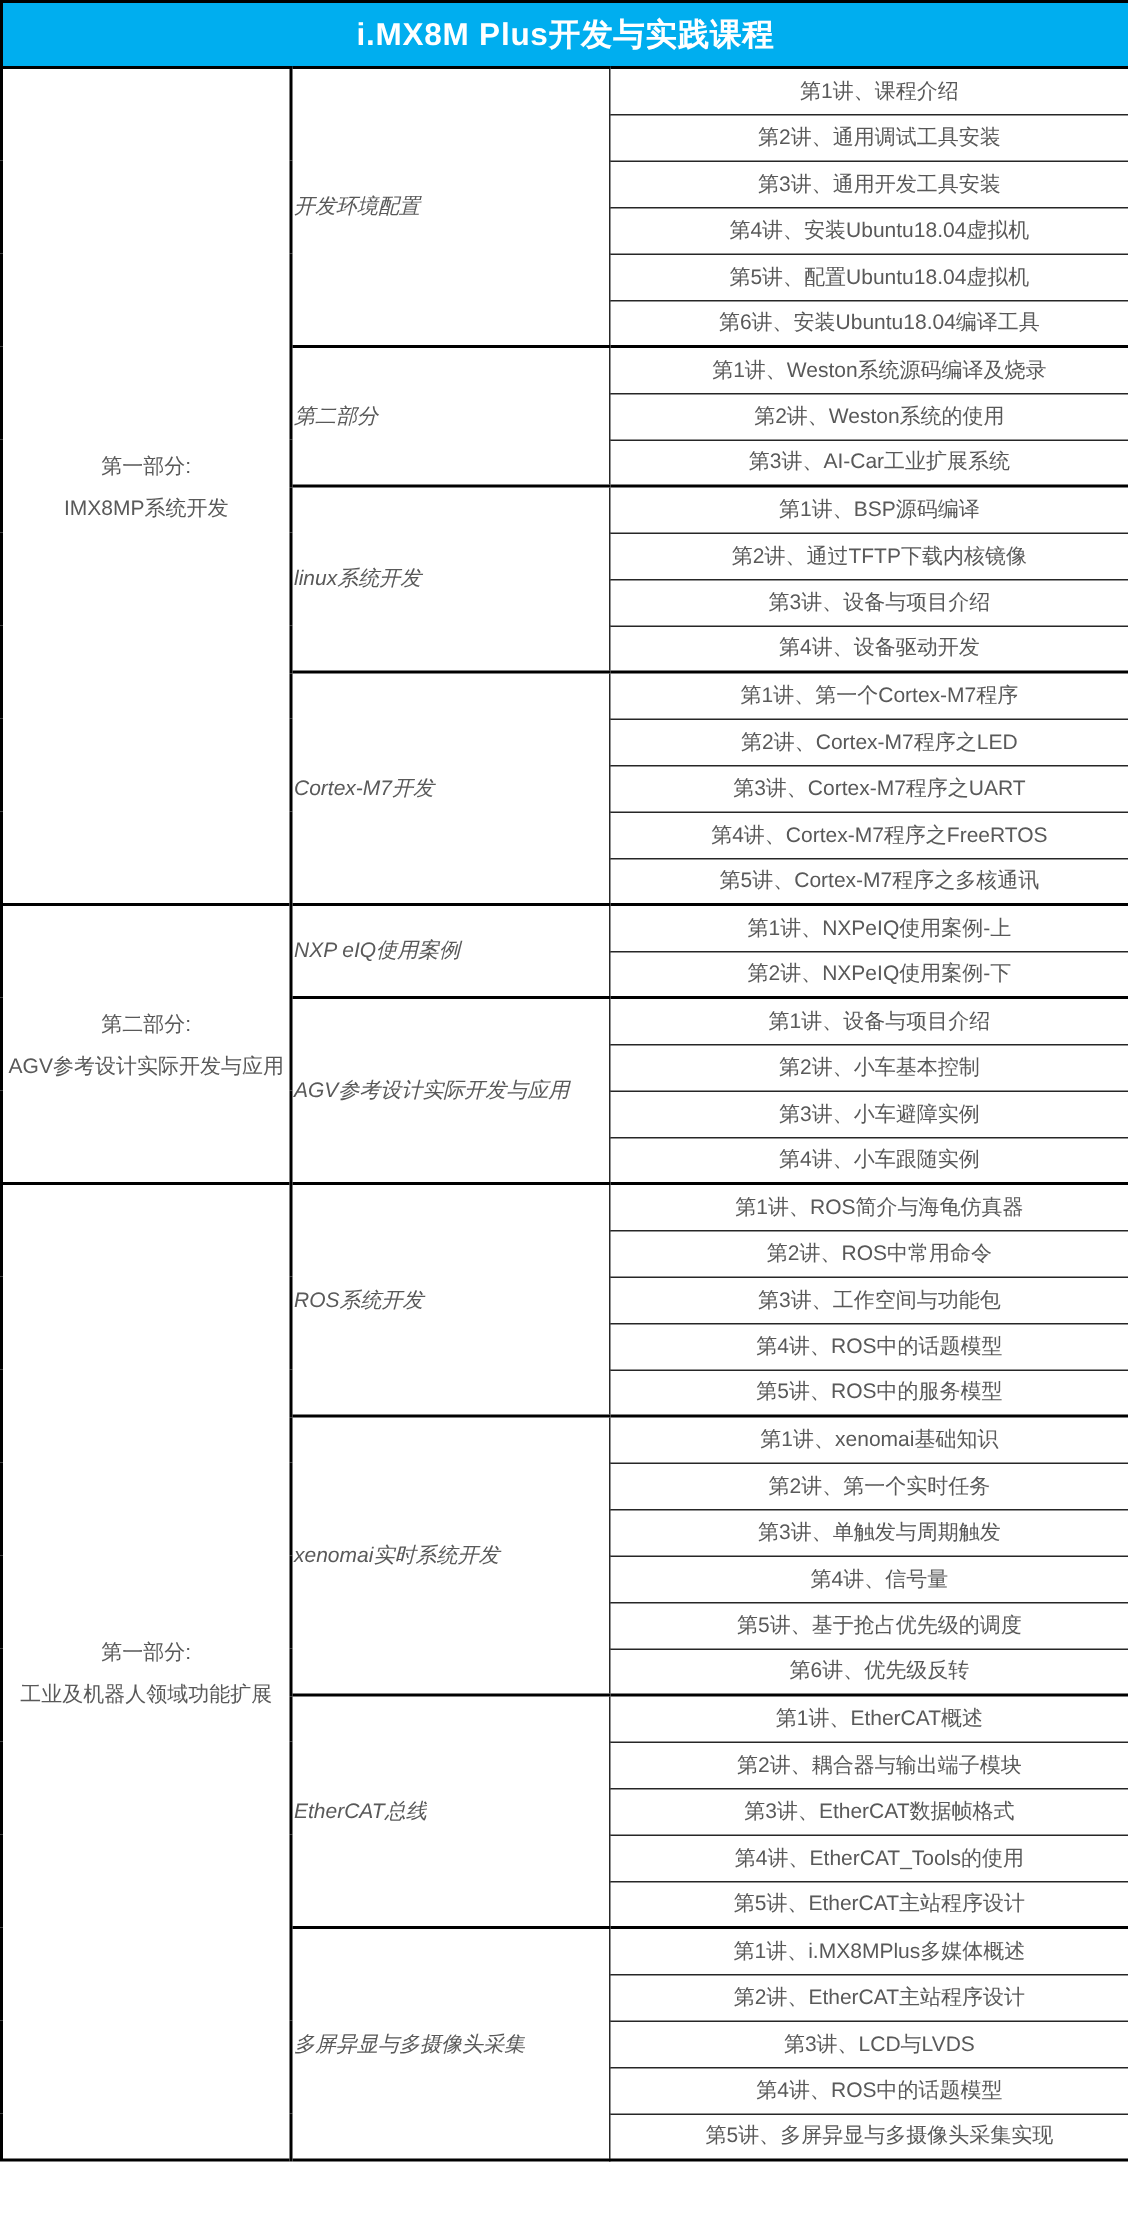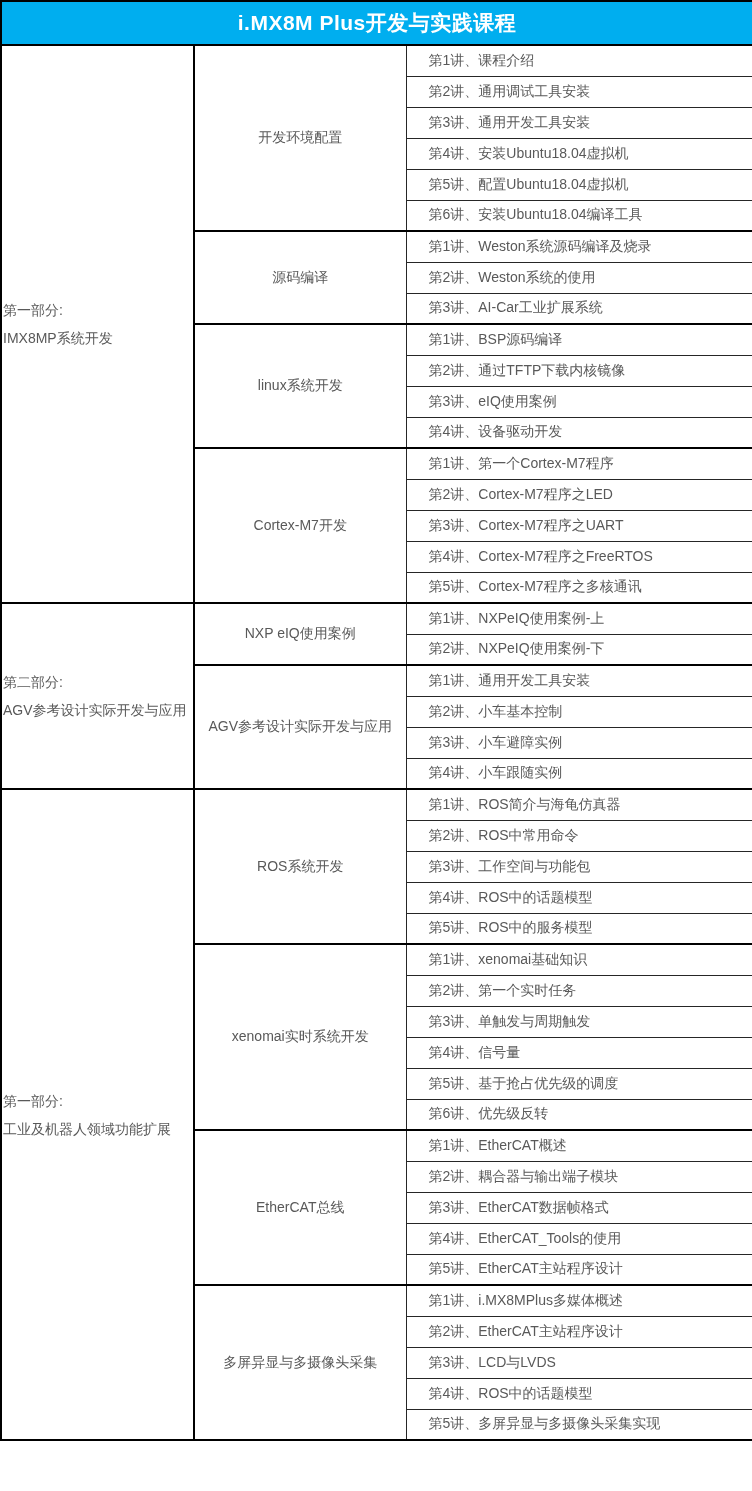--- a/index.html
+++ b/index.html
@@ -33,30 +33,30 @@
     border:1px solid var(--border-thick);
     letter-spacing:0.5px;
   }
   td{
     color:var(--body-text);
     font-size:14px;
     vertical-align:middle;
     overflow:hidden;white-space:nowrap;
   }
   td.part{
-    text-align:left;
+    text-align:center;
     line-height:2.0;
   }
   td.section{
-    text-align:center;
+    font-style:italic;
   }
   td.lecture{
     height:31px;
     padding:0 8px 0 22px;
-    text-align:left;
+    text-align:center;
   }
   
   tr.sec-start td{border-top:2px solid var(--border-thick);}
   td.part,td.section{border-left:2px solid var(--border-thick);border-right:1px solid var(--border-thin);}
 </style>
 </head>
 <body>
 
 <div class="sheet">
   <table class="course">
@@ -88,38 +88,38 @@
         <tr>
           <td class="lecture">第4讲、安装Ubuntu18.04虚拟机</td>
         </tr>
         <tr>
           <td class="lecture">第5讲、配置Ubuntu18.04虚拟机</td>
         </tr>
         <tr>
           <td class="lecture">第6讲、安装Ubuntu18.04编译工具</td>
         </tr>
         <tr class="sec-start">
-          <td class="section" rowspan="3">源码编译</td>
+          <td class="section" rowspan="3">第二部分</td>
           <td class="lecture">第1讲、Weston系统源码编译及烧录</td>
         </tr>
         <tr>
           <td class="lecture">第2讲、Weston系统的使用</td>
         </tr>
         <tr>
           <td class="lecture">第3讲、AI-Car工业扩展系统</td>
         </tr>
         <tr class="sec-start">
           <td class="section" rowspan="4">linux系统开发</td>
           <td class="lecture">第1讲、BSP源码编译</td>
         </tr>
         <tr>
           <td class="lecture">第2讲、通过TFTP下载内核镜像</td>
         </tr>
         <tr>
-          <td class="lecture">第3讲、eIQ使用案例</td>
+          <td class="lecture">第3讲、设备与项目介绍</td>
         </tr>
         <tr>
           <td class="lecture">第4讲、设备驱动开发</td>
         </tr>
         <tr class="sec-start">
           <td class="section" rowspan="5">Cortex-M7开发</td>
           <td class="lecture">第1讲、第一个Cortex-M7程序</td>
         </tr>
         <tr>
           <td class="lecture">第2讲、Cortex-M7程序之LED</td>
@@ -139,21 +139,21 @@
             <div>AGV参考设计实际开发与应用</div>
           </td>
           <td class="section" rowspan="2">NXP eIQ使用案例</td>
           <td class="lecture">第1讲、NXPeIQ使用案例-上</td>
         </tr>
         <tr>
           <td class="lecture">第2讲、NXPeIQ使用案例-下</td>
         </tr>
         <tr class="sec-start">
           <td class="section" rowspan="4">AGV参考设计实际开发与应用</td>
-          <td class="lecture">第1讲、通用开发工具安装</td>
+          <td class="lecture">第1讲、设备与项目介绍</td>
         </tr>
         <tr>
           <td class="lecture">第2讲、小车基本控制</td>
         </tr>
         <tr>
           <td class="lecture">第3讲、小车避障实例</td>
         </tr>
         <tr>
           <td class="lecture">第4讲、小车跟随实例</td>
         </tr>

